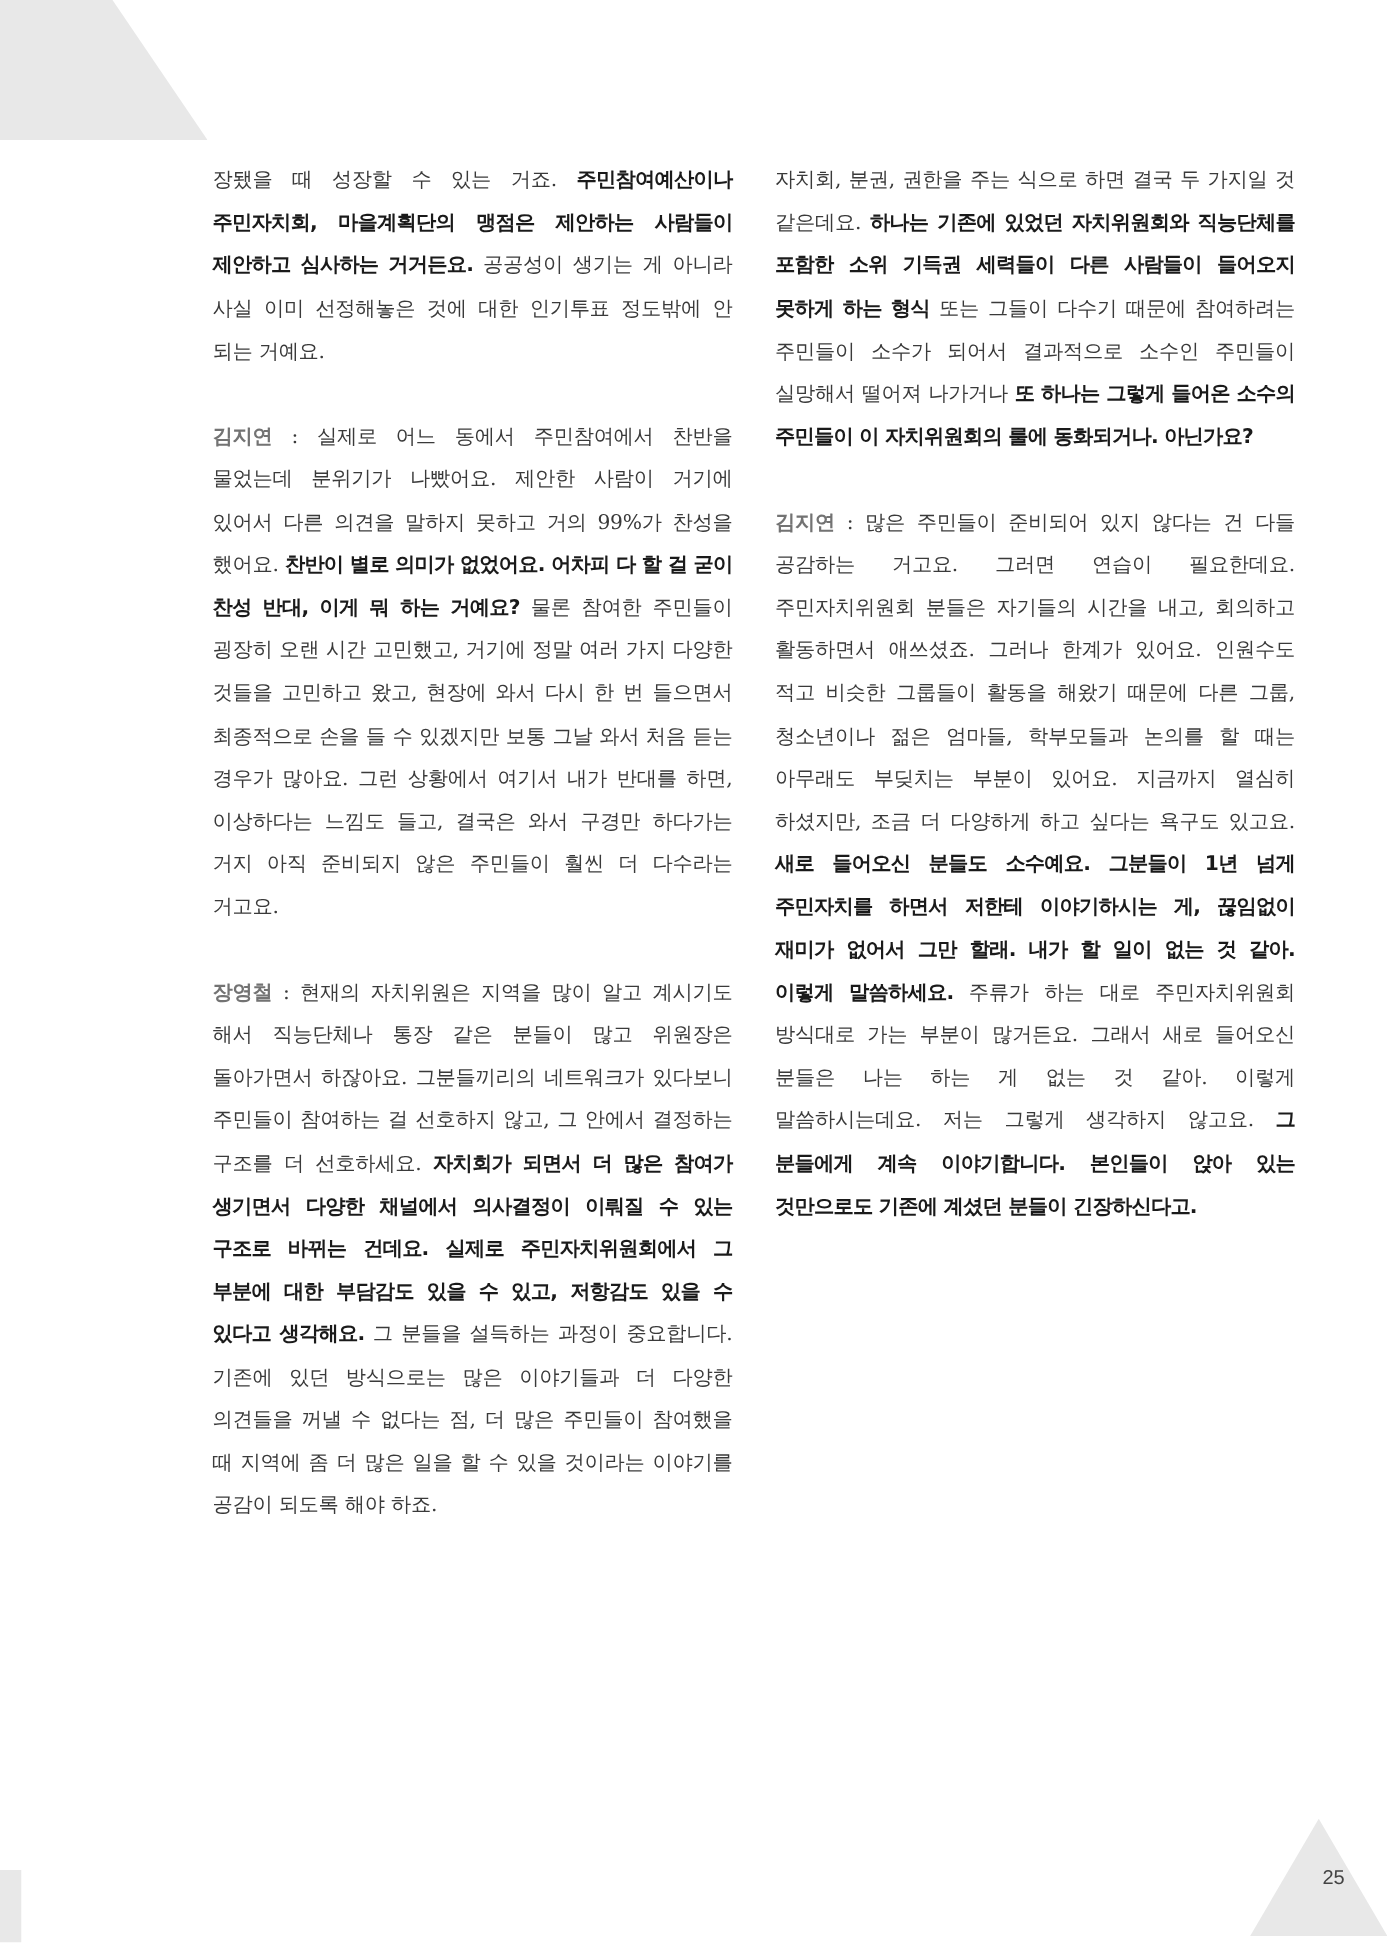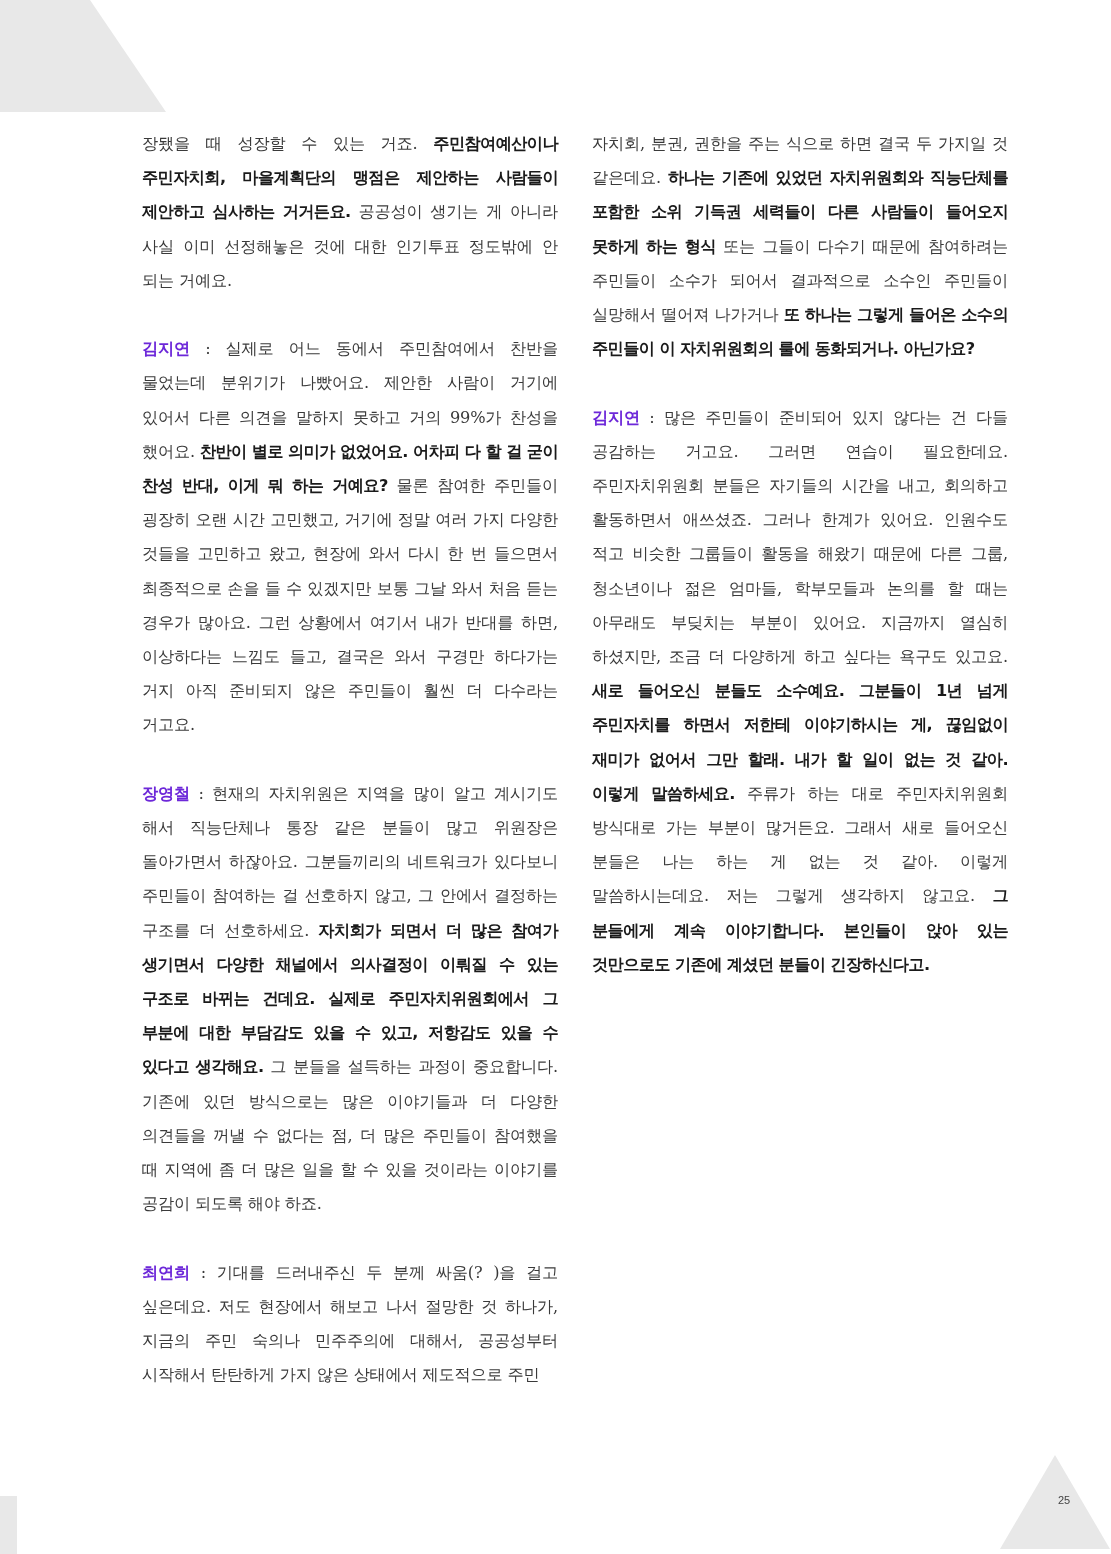--- a/index.html
+++ b/index.html
@@ -32,41 +32,42 @@
       position: absolute;
       left: 1000px; top: 1455px;
       width: 110px; height: 94px;
       background: #e8e8e8;
       clip-path: polygon(50% 0, 100% 100%, 0 100%);
     }
     .page-number {
       position: absolute;
       left: 1058px; top: 1494px;
       font-family: "Liberation Sans", sans-serif;
-      font-size: 11px;
+      font-size: 16px;
       color: #444444;
     }
     .column {
       position: absolute;
       top: 127px;
       width: 416px;
       font-size: 16.2px;
       line-height: 34.2px;
       text-align: justify;
       letter-spacing: -0.2px;
       word-break: keep-all;
+      margin-left: 28px;
     }
     .col-left { left: 142px; }
     .col-right { left: 592px; }
     .para { margin: 0 0 34.2px 0; }
     .para.tight { margin-bottom: 0; }
     .speaker {
       font-family: "DejaVu Sans", "Liberation Sans", sans-serif;
       font-weight: bold;
-      color: #6d28d9;
+      color: #737373;
     }
     .bold {
       font-family: "DejaVu Sans", "Liberation Sans", sans-serif;
       font-weight: bold;
       color: #1a1a1a;
       letter-spacing: -0.6px;
     }
     .normal { color: #3a3a3a; }
   </style>
 </head>
@@ -74,18 +75,17 @@
 
 <div class="corner-tl"></div>
 <div class="corner-bl"></div>
 <div class="corner-br"></div>
 <div class="page-number">25</div>
 
 <div class="column col-left" id="col-left">
     <p class="para"><span class="normal">장됐을 때 성장할 수 있는 거죠. </span><span class="bold">주민참여예산이나 주민자치회, 마을계획단의 맹점은 제안하는 사람들이 제안하고 심사하는 거거든요.</span><span class="normal"> 공공성이 생기는 게 아니라 사실 이미 선정해놓은 것에 대한 인기투표 정도밖에 안 되는 거예요.</span></p>
     <p class="para"><span class="speaker">김지연</span><span class="normal"> : 실제로 어느 동에서 주민참여에서 찬반을 물었는데 분위기가 나빴어요. 제안한 사람이 거기에 있어서 다른 의견을 말하지 못하고 거의 99%가 찬성을 했어요. </span><span class="bold">찬반이 별로 의미가 없었어요. 어차피 다 할 걸 굳이 찬성 반대, 이게 뭐 하는 거예요?</span><span class="normal"> 물론 참여한 주민들이 굉장히 오랜 시간 고민했고, 거기에 정말 여러 가지 다양한 것들을 고민하고 왔고, 현장에 와서 다시 한 번 들으면서 최종적으로 손을 들 수 있겠지만 보통 그날 와서 처음 듣는 경우가 많아요. 그런 상황에서 여기서 내가 반대를 하면, 이상하다는 느낌도 들고, 결국은 와서 구경만 하다가는 거지 아직 준비되지 않은 주민들이 훨씬 더 다수라는 거고요.</span></p>
     <p class="para"><span class="speaker">장영철</span><span class="normal"> : 현재의 자치위원은 지역을 많이 알고 계시기도 해서 직능단체나 통장 같은 분들이 많고 위원장은 돌아가면서 하잖아요. 그분들끼리의 네트워크가 있다보니 주민들이 참여하는 걸 선호하지 않고, 그 안에서 결정하는 구조를 더 선호하세요. </span><span class="bold">자치회가 되면서 더 많은 참여가 생기면서 다양한 채널에서 의사결정이 이뤄질 수 있는 구조로 바뀌는 건데요. 실제로 주민자치위원회에서 그 부분에 대한 부담감도 있을 수 있고, 저항감도 있을 수 있다고 생각해요.</span><span class="normal"> 그 분들을 설득하는 과정이 중요합니다. 기존에 있던 방식으로는 많은 이야기들과 더 다양한 의견들을 꺼낼 수 없다는 점, 더 많은 주민들이 참여했을 때 지역에 좀 더 많은 일을 할 수 있을 것이라는 이야기를 공감이 되도록 해야 하죠.</span></p>
-    <p class="para"><span class="speaker">최연희</span><span class="normal"> : 기대를 드러내주신 두 분께 싸움(? )을 걸고 싶은데요. 저도 현장에서 해보고 나서 절망한 것 하나가, 지금의 주민 숙의나 민주주의에 대해서, 공공성부터 시작해서 탄탄하게 가지 않은 상태에서 제도적으로 주민</span></p>
   </div>
 <div class="column col-right" id="col-right">
     <p class="para"><span class="normal">자치회, 분권, 권한을 주는 식으로 하면 결국 두 가지일 것 같은데요. </span><span class="bold">하나는 기존에 있었던 자치위원회와 직능단체를 포함한 소위 기득권 세력들이 다른 사람들이 들어오지 못하게 하는 형식</span><span class="normal"> 또는 그들이 다수기 때문에 참여하려는 주민들이 소수가 되어서 결과적으로 소수인 주민들이 실망해서 떨어져 나가거나 </span><span class="bold">또 하나는 그렇게 들어온 소수의 주민들이 이 자치위원회의 룰에 동화되거나. 아닌가요?</span></p>
     <p class="para tight"><span class="speaker">김지연</span><span class="normal"> : 많은 주민들이 준비되어 있지 않다는 건 다들 공감하는 거고요. 그러면 연습이 필요한데요. 주민자치위원회 분들은 자기들의 시간을 내고, 회의하고 활동하면서 애쓰셨죠. 그러나 한계가 있어요. 인원수도 적고 비슷한 그룹들이 활동을 해왔기 때문에 다른 그룹, 청소년이나 젊은 엄마들, 학부모들과 논의를 할 때는 아무래도 부딪치는 부분이 있어요. 지금까지 열심히 하셨지만, 조금 더 다양하게 하고 싶다는 욕구도 있고요. </span><span class="bold">새로 들어오신 분들도 소수예요. 그분들이 1년 넘게 주민자치를 하면서 저한테 이야기하시는 게, 끊임없이 재미가 없어서 그만 할래. 내가 할 일이 없는 것 같아. 이렇게 말씀하세요.</span><span class="normal"> 주류가 하는 대로 주민자치위원회 방식대로 가는 부분이 많거든요. 그래서 새로 들어오신 분들은 나는 하는 게 없는 것 같아. 이렇게 말씀하시는데요. 저는 그렇게 생각하지 않고요. </span><span class="bold">그 분들에게 계속 이야기합니다. 본인들이 앉아 있는 것만으로도 기존에 계셨던 분들이 긴장하신다고.</span></p>
   </div>
 
 </body></html>

